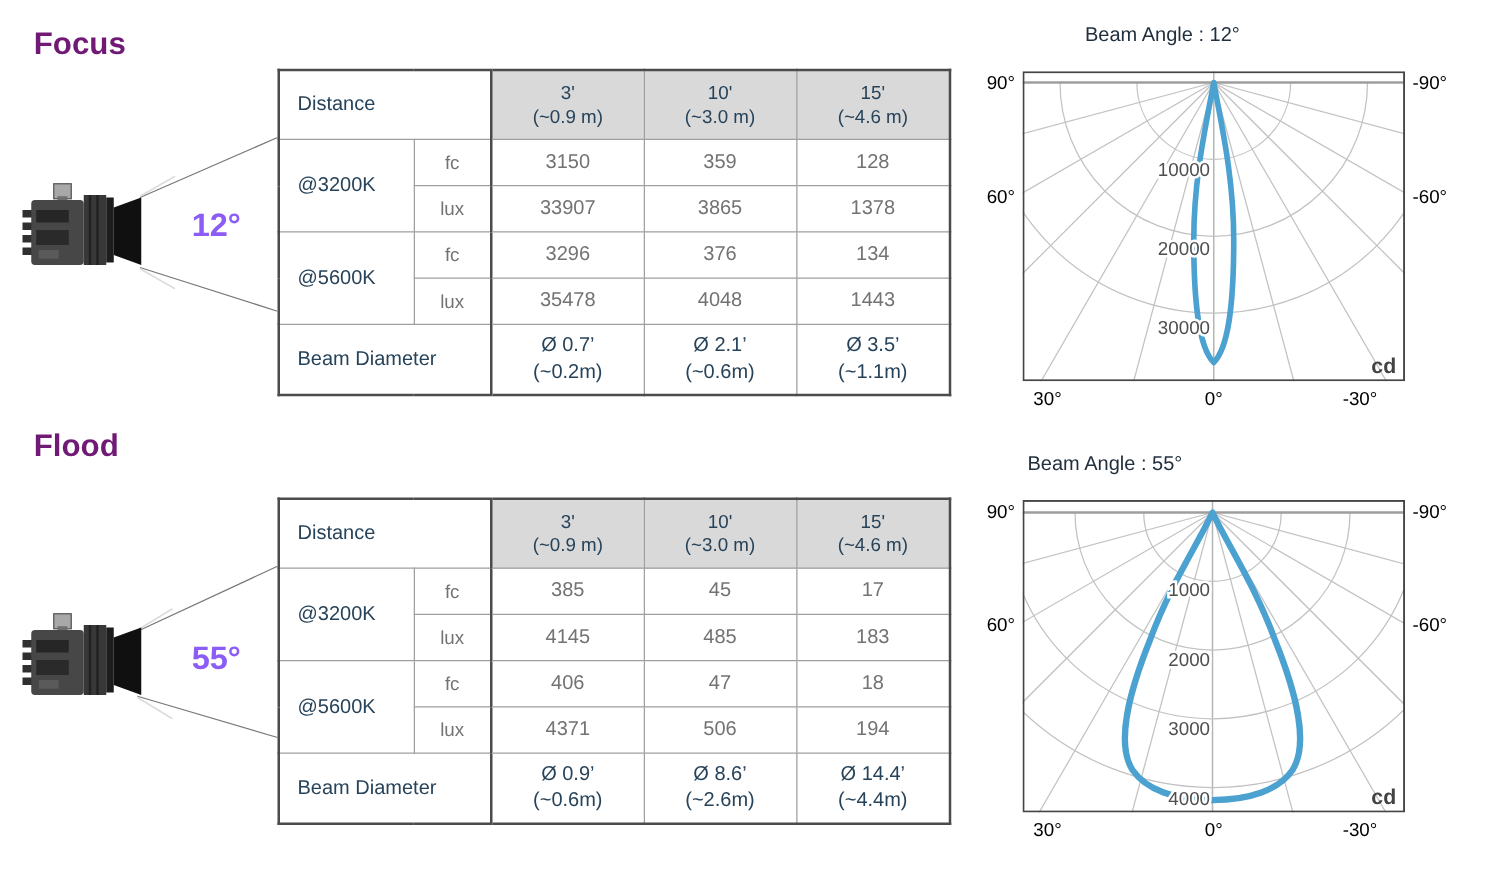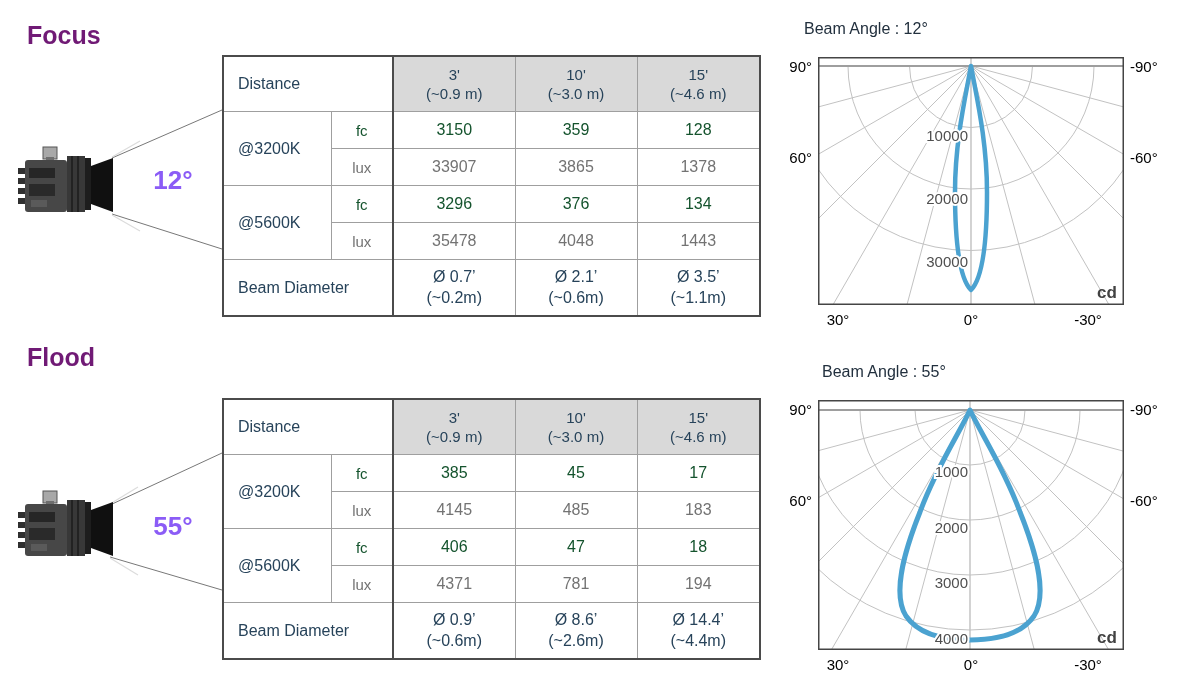--- a/index.html
+++ b/index.html
@@ -20,21 +20,21 @@
   }
   table.spec td { border:1px solid #9f9f9f; text-align:center; vertical-align:middle; padding:0; font-size:16px; }
   table.spec td.fd { border-left:2px solid #4b4b4b; }
   table.spec tr.hdr td { height:54px; }
   table.spec tr.mid td { height:36px; }
   table.spec tr.bd  td { height:55px; }
   table.spec td.ghdr { background:#d9d9d9; font-size:15px; line-height:1.3; }
   table.spec td.lbl { text-align:left; padding-left:14px; }
   table.spec td.sub { font-size:15px; }
   table.spec .two span { display:block; }
-  .fcc  { color:#14532d; }
+  .fcc  { color:#737373; }
   .luxc { color:#737373; }
   td.bdv { font-size:15px; line-height:1.3; }
 
   
   .chart-title { position:absolute; font-size:16px; font-weight:500; color:#22303e; }
   .alab { position:absolute; font-size:15px; font-weight:500; color:#000000; height:18px; line-height:18px; }
   .alab.r { text-align:right; width:44px; }
   .alab.c { text-align:center; width:48px; }
 
   svg text { font-family:"Liberation Sans", sans-serif; }
@@ -142,21 +142,21 @@
         <span>(~0.6m)</span>
           </td>
       <td class="bdv two">
         <span>Ø 3.5’</span>
         <span>(~1.1m)</span>
           </td>
     </tr>
   </tbody>
     </table>
 
-  <div class="chart-title" style="left:804px;top:20px">Beam Angle : 12°</div>
+  <div class="chart-title" style="left:868px;top:20px">Beam Angle : 12°</div>
 
   <svg class="abs" style="left:818px;top:57px" width="306" height="248" viewBox="0 0 306 248">
     <defs>
         <clipPath id="clipF">
           <rect x="0" y="9" width="306" height="239"></rect>
         </clipPath>
       </defs>
     <line x1="153" y1="0" x2="153" y2="248" stroke="#b5b5b5" stroke-width="1.2"></line>
     <g stroke="#c2c2c2" stroke-width="1">
       <line x1="153" y1="9" x2="256.5" y2="395"></line>
@@ -254,21 +254,21 @@
     <tr class="mid">
       <td class="lbl" rowspan="2">@5600K</td>
       <td class="sub fcc">fc</td>
       <td class="fcc fd">406</td>
       <td class="fcc">47</td>
       <td class="fcc">18</td>
     </tr>
     <tr class="mid">
       <td class="sub luxc">lux</td>
       <td class="luxc fd">4371</td>
-      <td class="luxc">781</td>
+      <td class="luxc">506</td>
       <td class="luxc">194</td>
     </tr>
     <tr class="bd">
       <td class="lbl" colspan="2">Beam Diameter</td>
       <td class="bdv fd two">
         <span>Ø 0.9’</span>
         <span>(~0.6m)</span>
           </td>
       <td class="bdv two">
         <span>Ø 8.6’</span>

